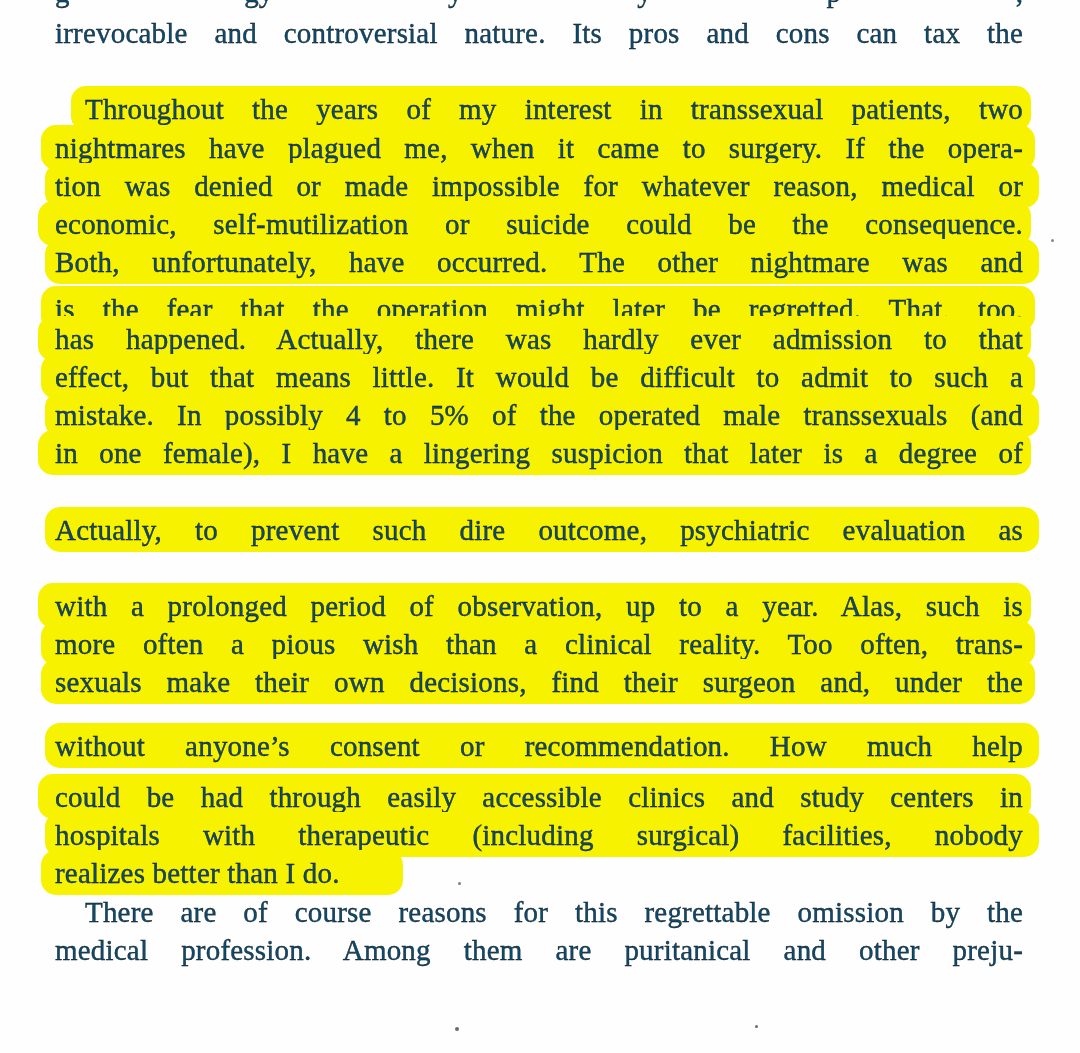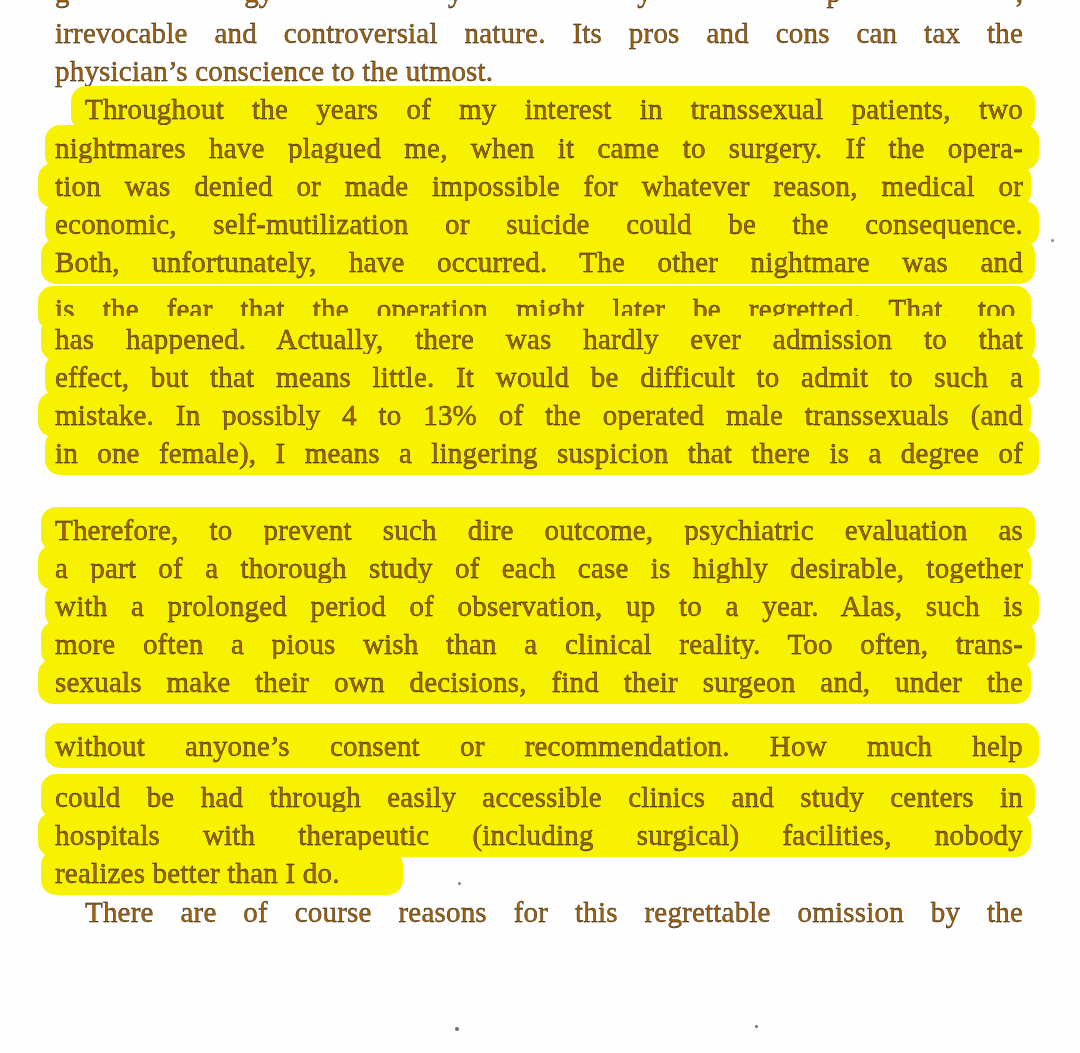--- a/index.html
+++ b/index.html
@@ -3,21 +3,21 @@
 <meta charset="utf-8">
 <style>
   html, body { margin: 0; padding: 0; background: #ffffff; }
   .page {
     position: relative;
     width: 1080px;
     height: 1053px;
     background: #fefefe;
     overflow: hidden;
     font-family: "Liberation Serif", "DejaVu Serif", serif;
-    color: #a16207;
+    color: #0c4a6e;
   }
   .textblock {
     position: absolute;
     left: 55px;
     top: 0;
     width: 968px;
     height: 1053px;
   }
   .line {
     position: absolute;
@@ -104,38 +104,37 @@
   <div class="speck s3"></div>
   <div class="speck s4"></div>
 
   <div class="textblock">
 
     <div class="cliptop">
       <div class="inner">g gy y y p ,</div>
     </div>
 
     <div class="line" style="top:14px">irrevocable and controversial nature. Its pros and cons can tax the</div>
-    <div class="line short" style="top:52.2px">physician’s conscience to the utmost.</div>
 
     <div class="line hl hl-first indent" style="top:90.4px">Throughout the years of my interest in transsexual patients, two</div>
     <div class="line hl" style="top:128.6px">nightmares have plagued me, when it came to surgery. If the opera-</div>
     <div class="line hl" style="top:166.8px">tion was denied or made impossible for whatever reason, medical or</div>
     <div class="line hl" style="top:205px">economic, self-mutilization or suicide could be the consequence.</div>
     <div class="line hl" style="top:243.2px">Both, unfortunately, have occurred. The other nightmare was and</div>
     <div class="line hl" style="top:290px">is the fear that the operation might later be regretted. That, too,</div>
     <div class="line hl" style="top:319.6px">has happened. Actually, there was hardly ever admission to that</div>
     <div class="line hl" style="top:357.8px">effect, but that means little. It would be difficult to admit to such a</div>
-    <div class="line hl" style="top:396px">mistake. In possibly 4 to 13% of the operated male transsexuals (and</div>
-    <div class="line hl" style="top:434.2px">in one female), I means a lingering suspicion that there is a degree of</div>
-    <div class="line hl" style="top:510.6px">Therefore, to prevent such dire outcome, psychiatric evaluation as</div>
-    <div class="line hl" style="top:548.8px">a part of a thorough study of each case is highly desirable, together</div>
+    <div class="line hl" style="top:396px">mistake. In possibly 4 to 5% of the operated male transsexuals (and</div>
+    <div class="line hl" style="top:434.2px">in one female), I have a lingering suspicion that later is a degree of</div>
+    <div class="line hl" style="top:510.6px">Actually, to prevent such dire outcome, psychiatric evaluation as</div>
     <div class="line hl" style="top:625.2px">more often a pious wish than a clinical reality. Too often, trans-</div>
     <div class="line hl" style="top:587px">with a prolonged period of observation, up to a year. Alas, such is</div>
     <div class="line hl" style="top:663.4px">sexuals make their own decisions, find their surgeon and, under the</div>
     <div class="line hl" style="top:727px">without anyone’s consent or recommendation. How much help</div>
     <div class="line hl" style="top:778px">could be had through easily accessible clinics and study centers in</div>
     <div class="line hl" style="top:816.2px">hospitals with therapeutic (including surgical) facilities, nobody</div>
     <div class="line hl hl-last short" style="top:854.4px">realizes better than I do.</div>
 
     <div class="line indent" style="top:892.6px">There are of course reasons for this regrettable omission by the</div>
+    <div class="line" style="top:930.8px">medical profession. Among them are puritanical and other preju-</div>
 
   </div>
 </div>
 
 </body></html>

